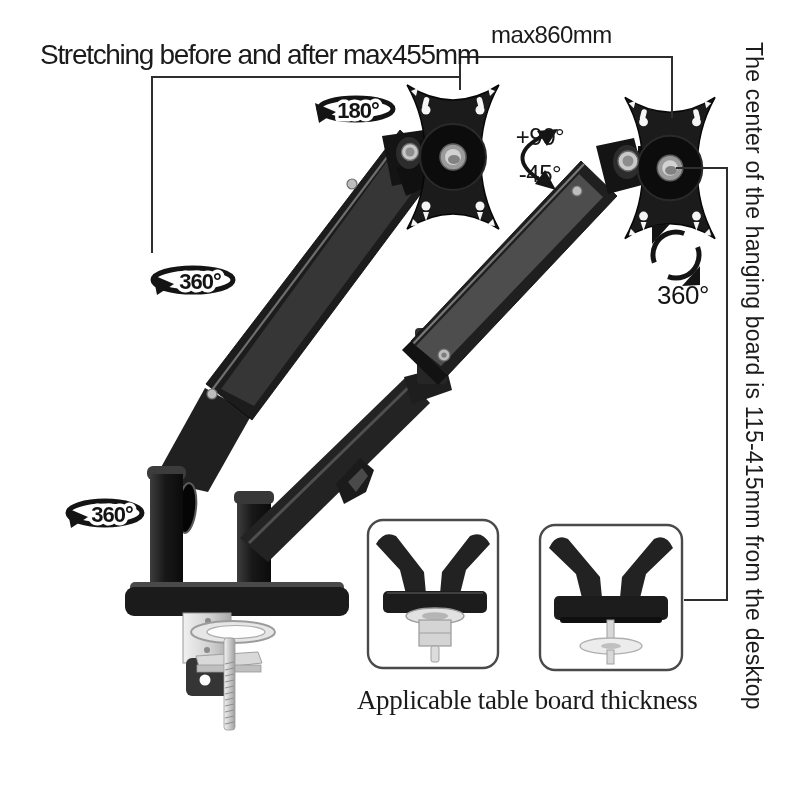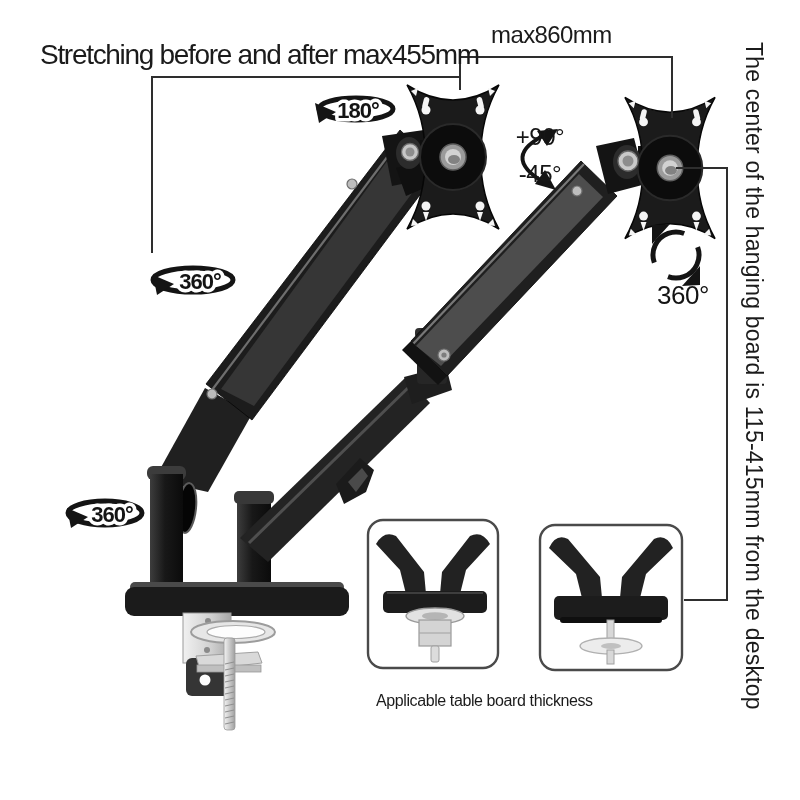--- a/index.html
+++ b/index.html
@@ -3,21 +3,21 @@
 <meta charset="utf-8">
 <style>
   html,body{margin:0;padding:0;background:#fff;}
   #stage{position:relative;width:800px;height:800px;background:#ffffff;overflow:hidden;
          font-family:"Liberation Sans","DejaVu Sans",sans-serif;color:#1b1b1b;}
   #art{position:absolute;left:0;top:0;width:800px;height:800px;}
   .lbl{position:absolute;white-space:nowrap;color:#1b1b1b;}
   .stretch{left:13px;top:39px;font-size:28px;letter-spacing:-1.3px;margin-left:27px;}
   .maxw{left:491px;top:21px;font-size:24px;letter-spacing:-0.6px;}
   .vnote{left:740px;top:42px;writing-mode:vertical-rl;font-size:23px;letter-spacing:0.2px;height:748px;}
-  .fnote{position:absolute;left:376px;top:681px;font-size:16px;line-height:39px;letter-spacing:-0.4px;}
+  .fnote{position:absolute;left:357px;top:681px;font-size:27px;line-height:39px;letter-spacing:-0.4px;font-family:Liberation Serif, serif;}
   
   text{font-family:"Liberation Sans","DejaVu Sans",sans-serif;}
   .glyph-label{font-size:22px;font-weight:bold;letter-spacing:-1px;paint-order:stroke;
                stroke:#ffffff;stroke-width:7px;stroke-linejoin:round;fill:#141414;text-anchor:middle;}
   .glyph-label-lg{font-size:26px;letter-spacing:-0.5px;fill:#141414;text-anchor:middle;}
   .tilt-label{font-size:24px;letter-spacing:-0.5px;fill:#161616;text-anchor:middle;}
 </style>
 </head>
 <body>
 

